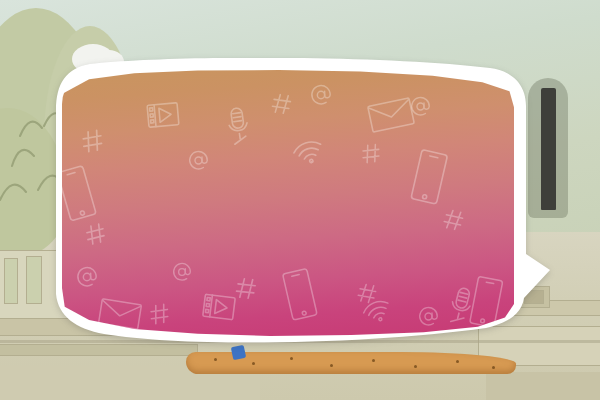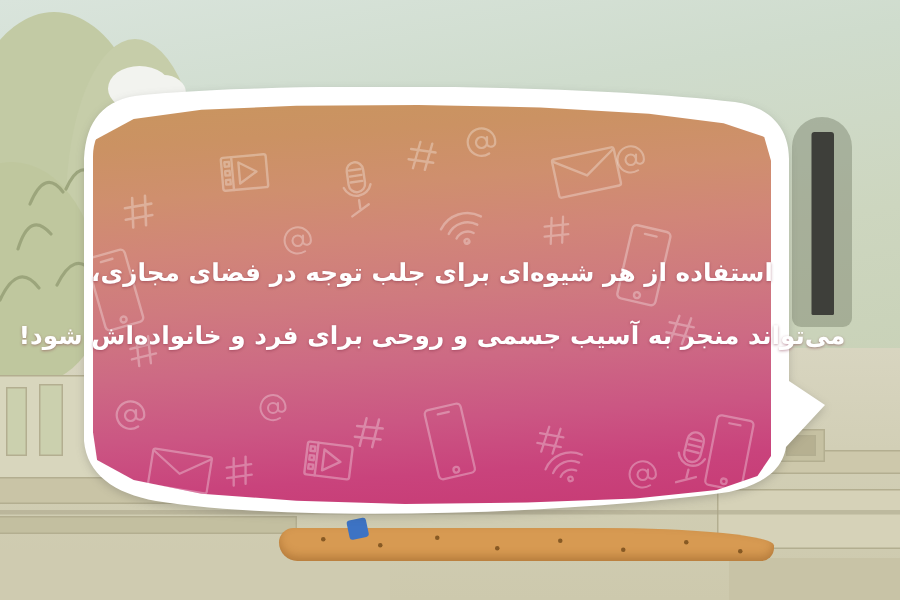--- a/index.html
+++ b/index.html
@@ -468,18 +468,16 @@
             <g class="gl" transform="rotate(11 18 28)">
               <rect x="4" y="2" width="26" height="50" rx="3"></rect>
               <path d="M13 6.5 L21 6.5"></path>
               <circle cx="17" cy="47.5" r="2"></circle>
             </g>
           </svg>
       </div>
     </div>
 
     <div class="bubble-text">
-      <div class="line line-1">استفاده از هر شیوه‌ای برای جلب توجه در فضای مجازی،</div>
-      <div class="line line-2">می‌تواند منجر به آسیب جسمی و روحی برای فرد و خانواده‌اش شود!</div>
     </div>
   </div>
 
 </div>
 
 </body></html>

